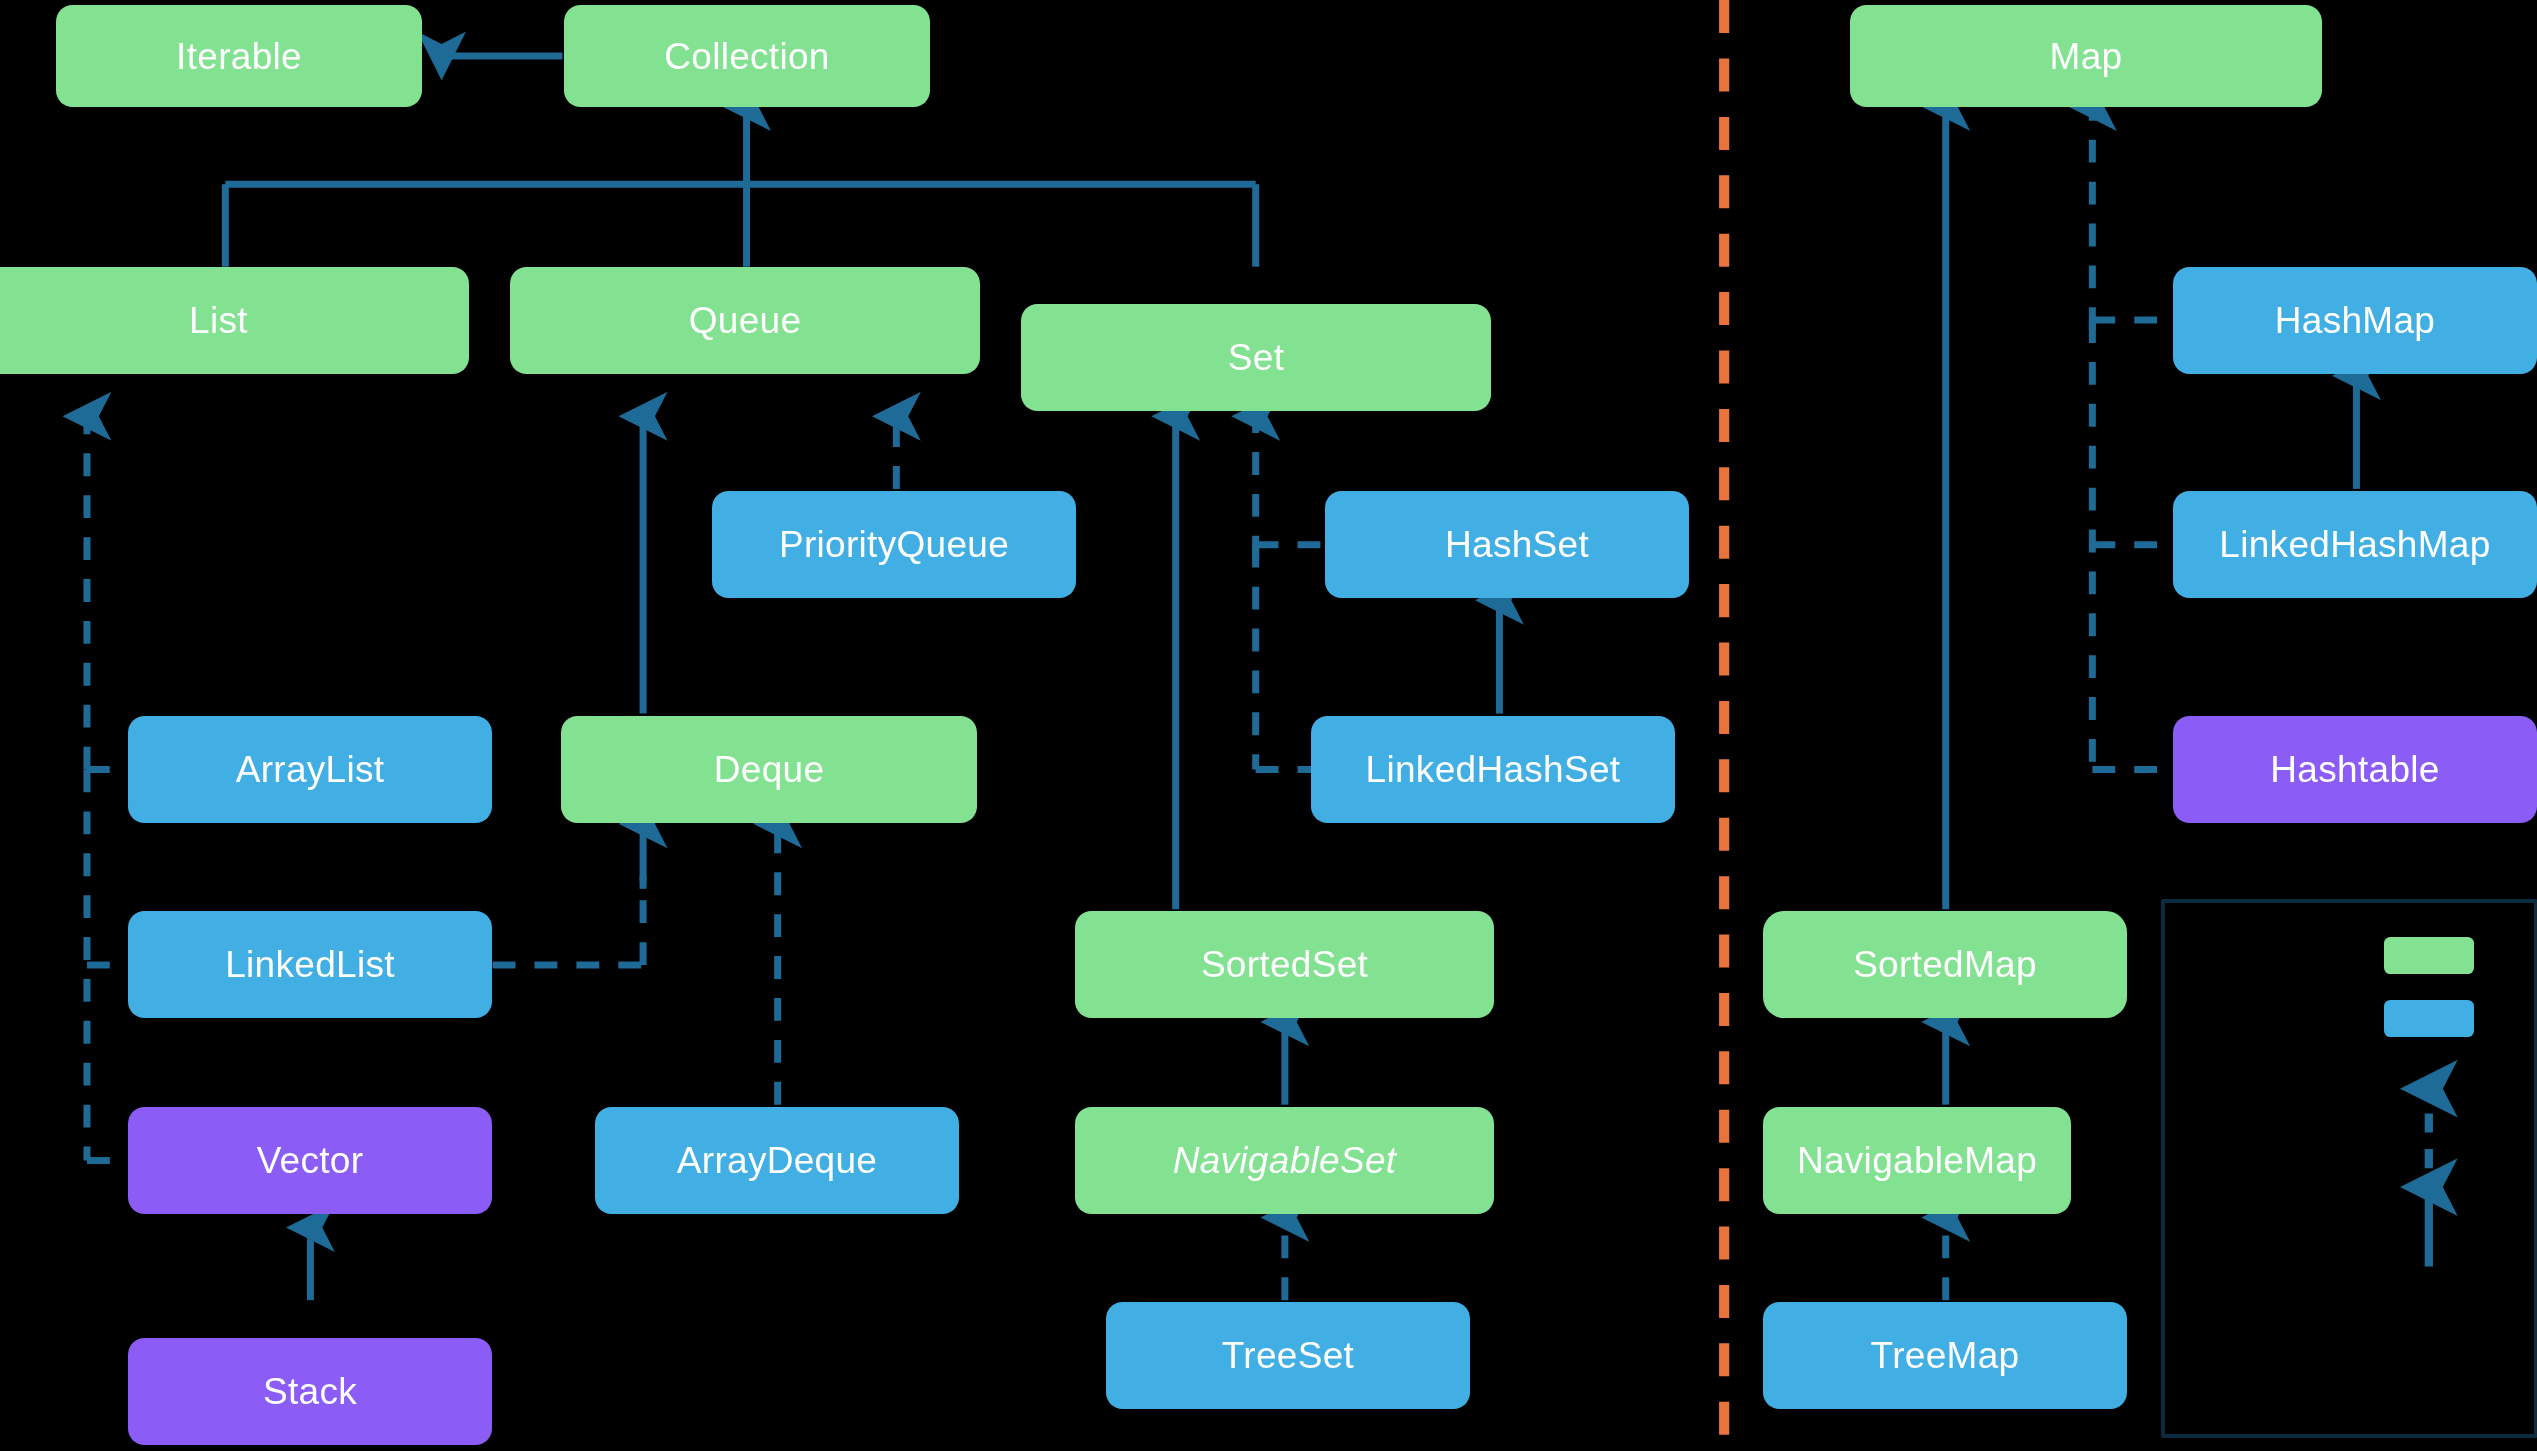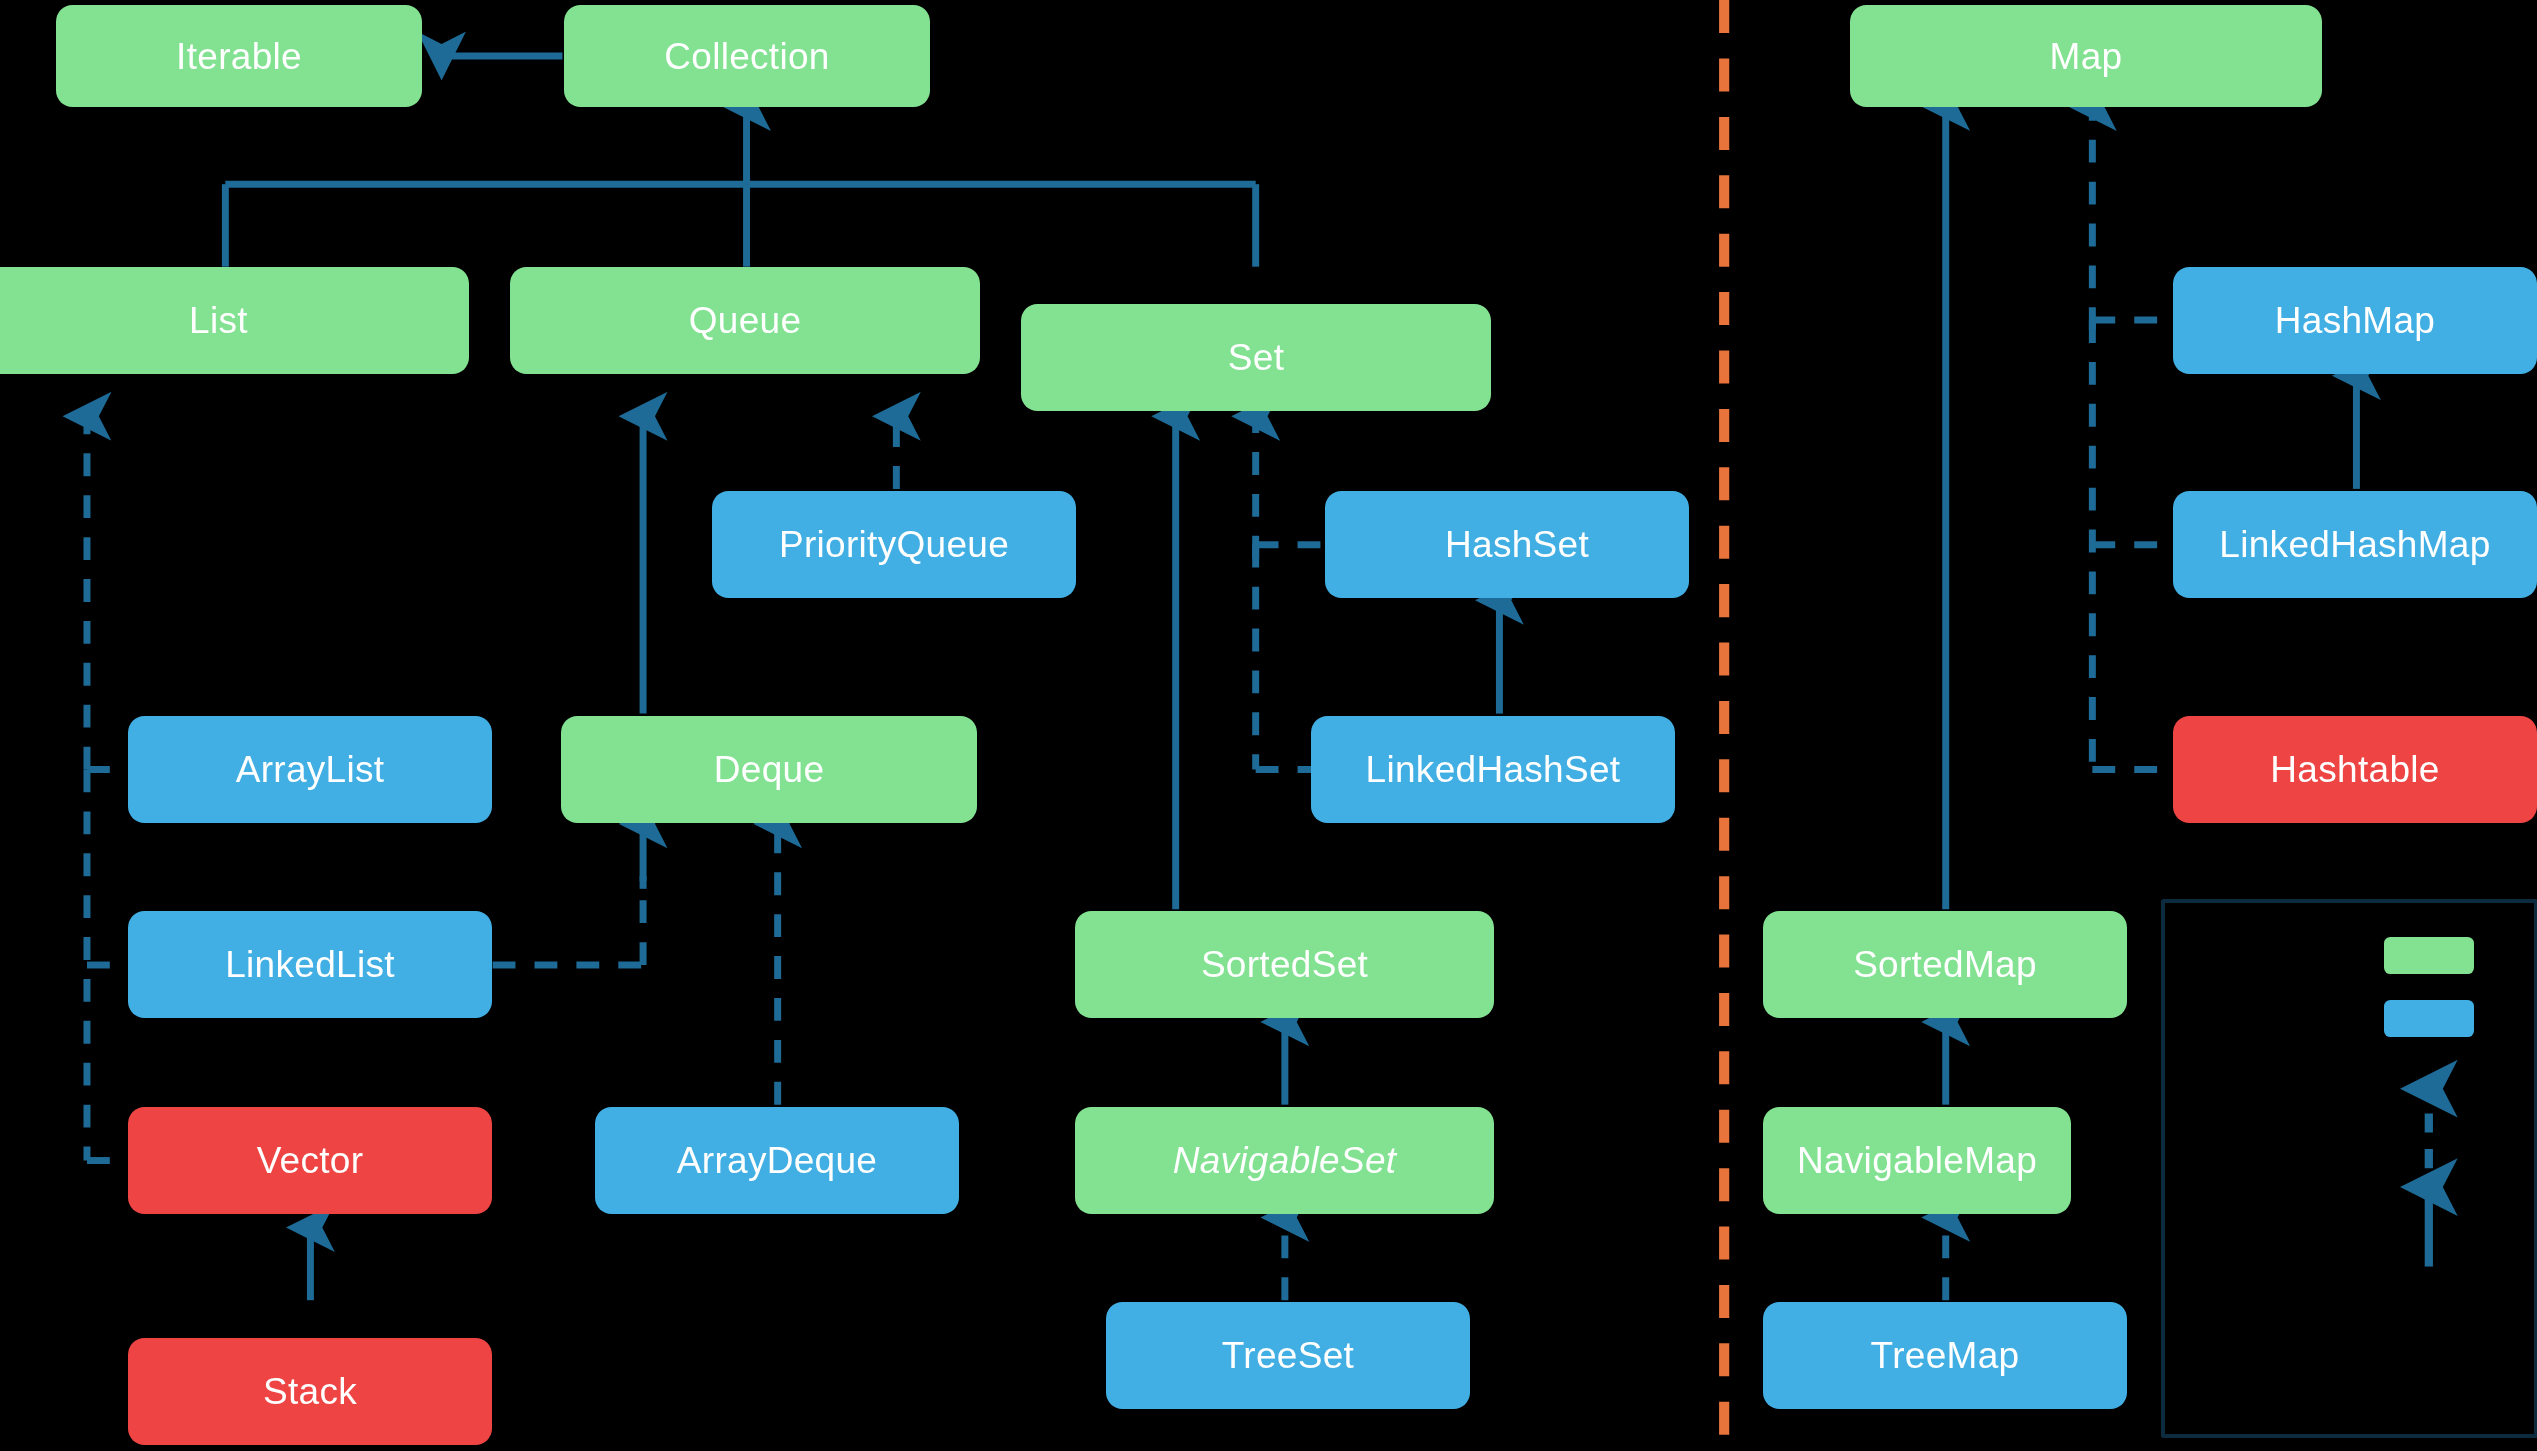--- a/index.html
+++ b/index.html
@@ -7,21 +7,21 @@
        font-family:"Liberation Sans","DejaVu Sans",sans-serif;}
   #stage{position:absolute;left:0;top:0;width:2538px;height:1452px;}
 
   svg.edges{position:absolute;left:0;top:0;width:2538px;height:1452px;pointer-events:none;}
 
   .node{position:absolute;border-radius:16.5px;display:flex;align-items:center;
         justify-content:center;color:#fff;font-size:37px;font-weight:400;
         letter-spacing:0.3px;line-height:1;box-sizing:border-box;white-space:nowrap;}
   .node.iface{background:#82E291;}
   .node.cls{background:#41AFE3;}
-  .node.legacy{background:#ef4444;}
+  .node.legacy{background:#8b5cf6;}
 
   .legend-box{position:absolute;border:4.4px solid #0D2B3E;border-radius:2.5px;
               background:transparent;box-sizing:border-box;}
   .legend-sw{position:absolute;border-radius:6.3px;}
   .legend-sw.green{background:#82E291;}
   .legend-sw.blue{background:#41AFE3;}
 </style>
 </head>
 <body>
 
@@ -186,21 +186,21 @@
       </div>
       <div class="node legacy" style="left: 2173px; top: 716px; width: 364px; height: 107px;">
         <span>Hashtable</span>
       </div>
       <div class="node cls" style="left: 128px; top: 911px; width: 364px; height: 107px;">
         <span>LinkedList</span>
       </div>
       <div class="node iface" style="left: 1075px; top: 911px; width: 419px; height: 107px;">
         <span>SortedSet</span>
       </div>
-      <div class="node iface" style="left: 1763px; top: 911px; width: 364px; height: 107px;">
+      <div class="node iface" style="left: 1763px; top: 911px; width: 364px; height: 107px; border-radius: 21px;">
         <span>SortedMap</span>
       </div>
       <div class="node legacy" style="left: 128px; top: 1107px; width: 364px; height: 107px;">
         <span>Vector</span>
       </div>
       <div class="node cls" style="left: 595px; top: 1107px; width: 364px; height: 107px;">
         <span>ArrayDeque</span>
       </div>
       <div class="node iface" style="left: 1075px; top: 1107px; width: 419px; height: 107px; font-style: italic;">
         <span>NavigableSet</span>

